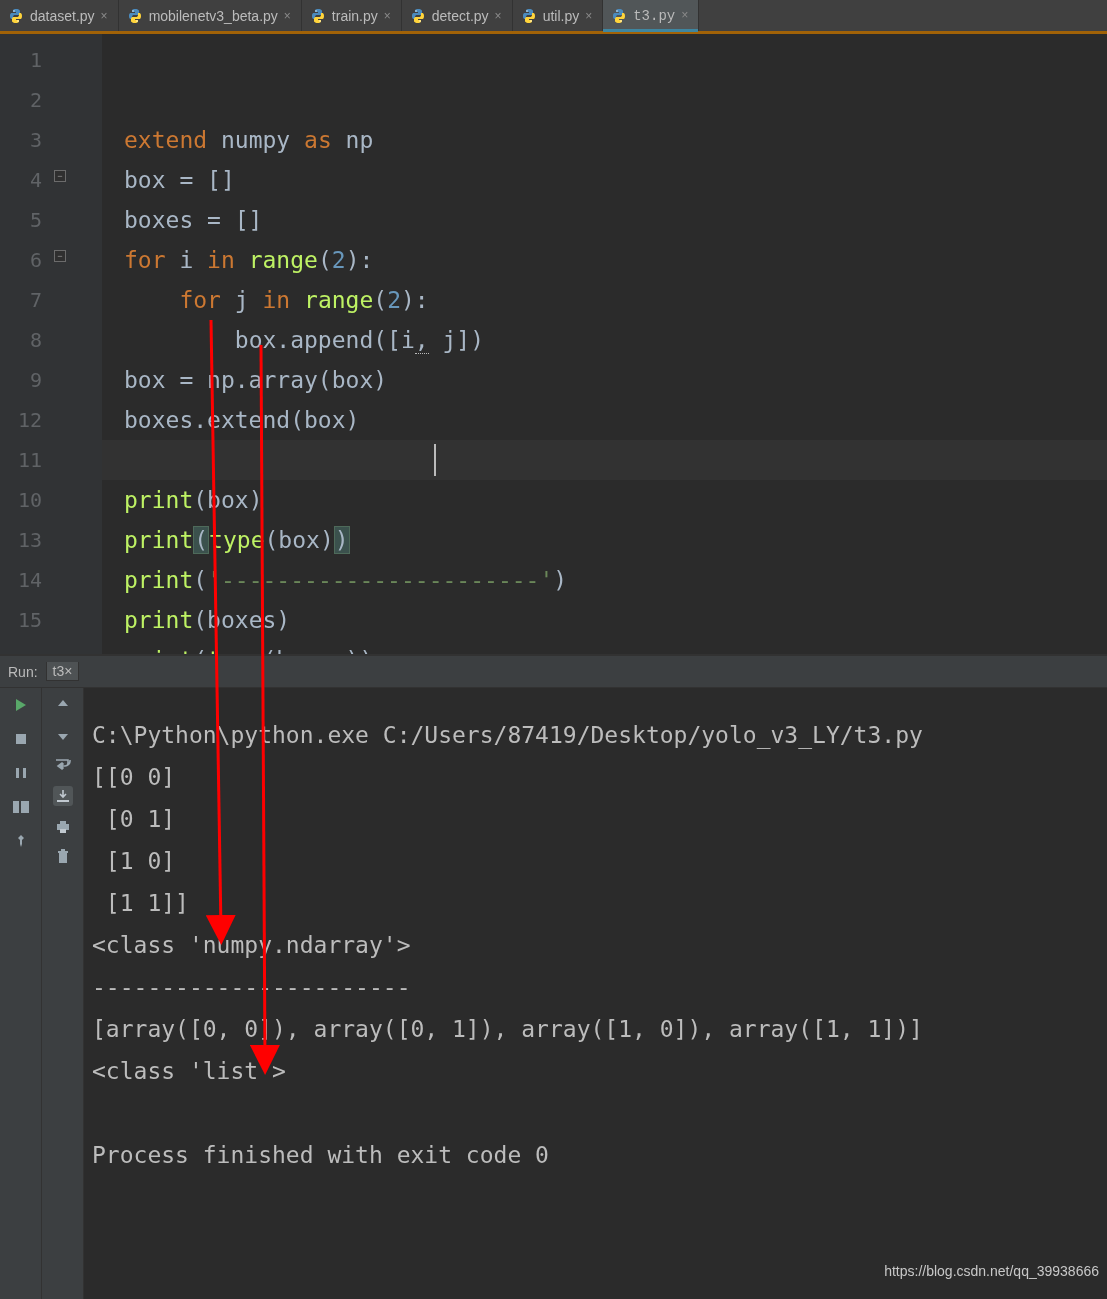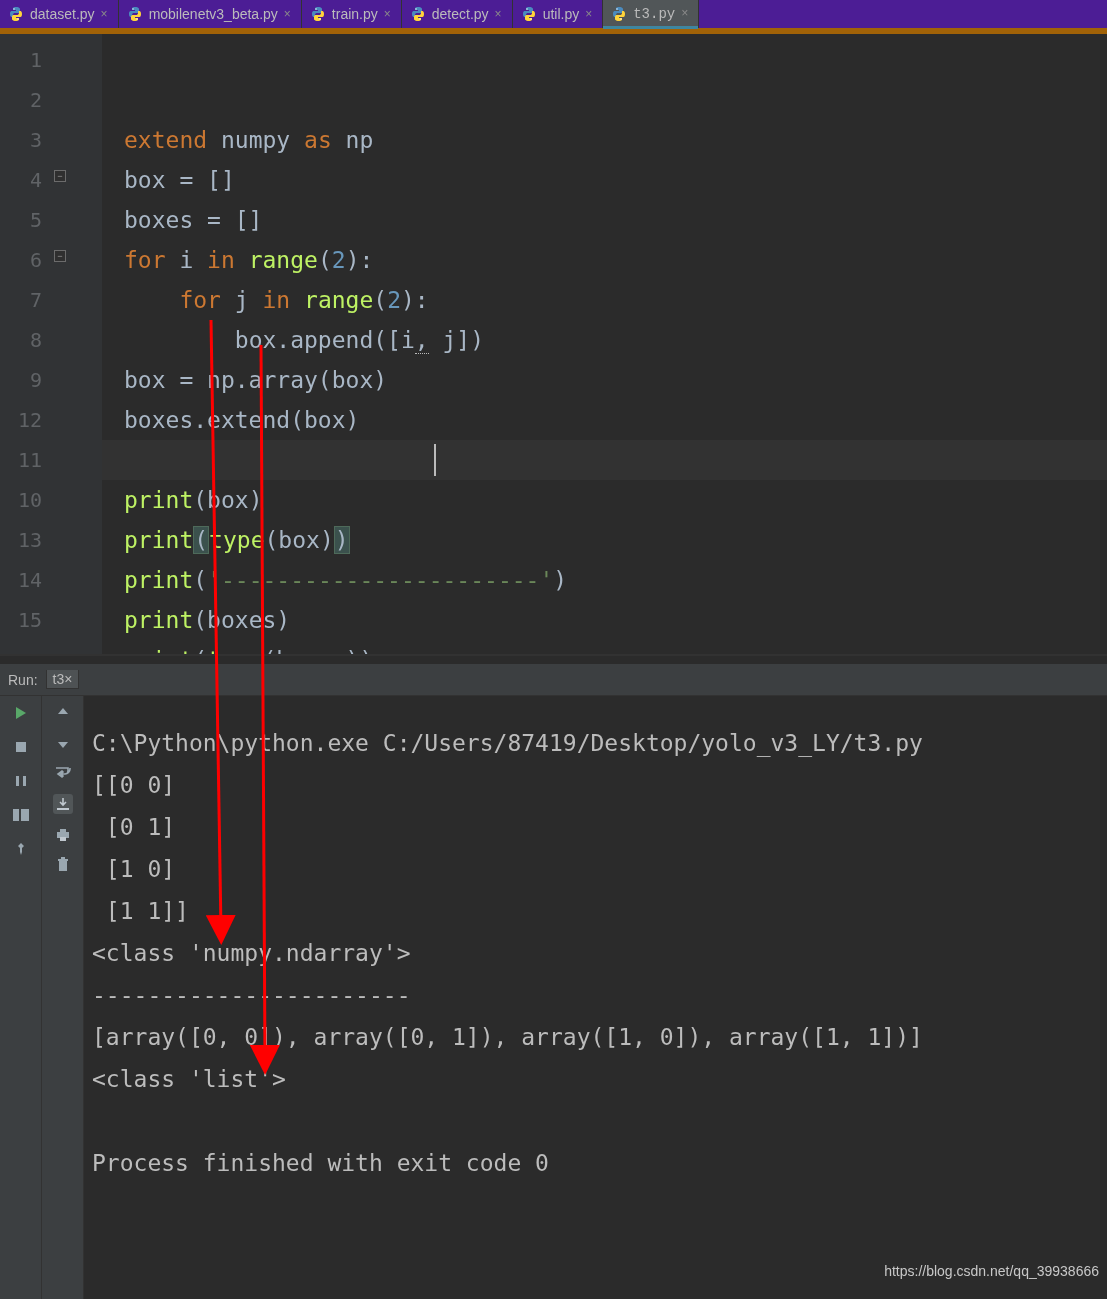--- a/index.html
+++ b/index.html
@@ -8,22 +8,22 @@
     background: #2b2b2b;
     font-family: "Consolas", "Menlo", monospace;
     overflow: hidden;
     position: relative;
     color: #a9b7c6;
   }
   
   .tabbar {
     display: flex;
     height: 34px;
-    background: #4c1d95;
-    border-bottom: 6px solid #a16207;
+    background: #404040;
+    border-bottom: 3px solid #a16207;
   }
   .tab {
     display: flex; align-items: center;
     padding: 0 10px 0 8px;
     font: 14px/34px "Segoe UI", sans-serif;
     color: #bbbbbb;
     border-right: 1px solid #323232;
     cursor: pointer;
     position: relative;
   }
@@ -98,21 +98,20 @@
   .underl { border-bottom:1px dotted #bbbbbb; }
   
   .runhdr {
     height:32px;
     background:#3c3f41;
     border-bottom:1px solid #323232;
     display:flex; align-items:center;
     padding-left:8px;
     font: 14px "Segoe UI", sans-serif;
     color:#bbbbbb;
-    margin-top:8px;
   }
   .runhdr .tabchip {
     display:flex; 
     background:#4e5254;
     border:1px solid #323232;
     border-top:none;
     padding:1px 6px;
     margin-left:8px;
   }
   

